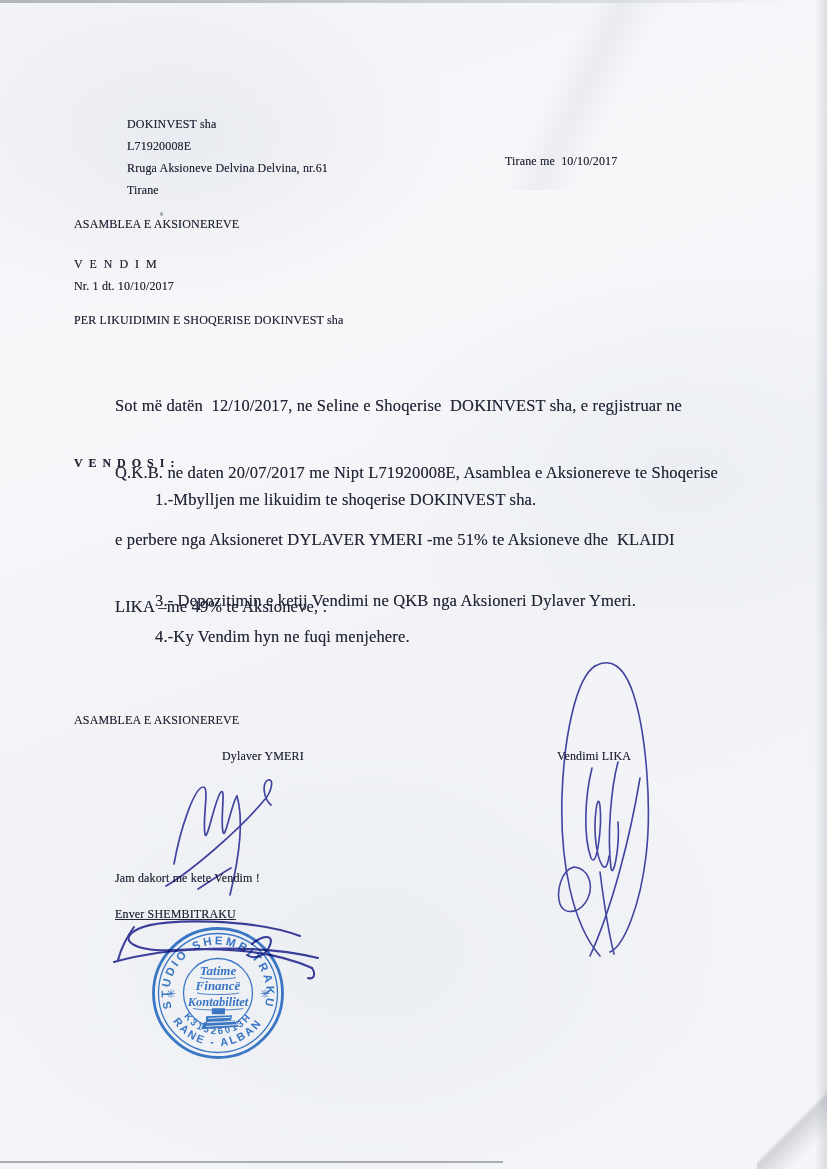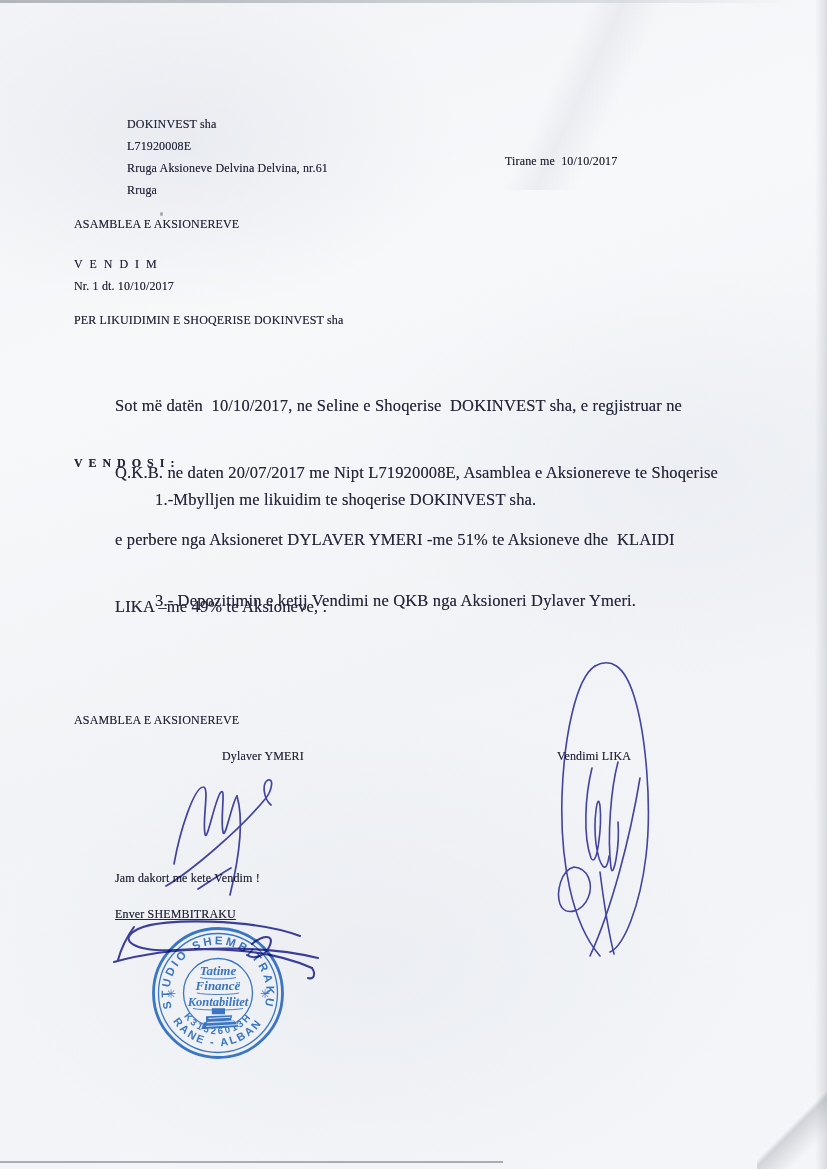--- a/index.html
+++ b/index.html
@@ -48,38 +48,39 @@
   <div class="crease-top"></div>
   <div class="edge-right"></div>
   <div class="edge-bottom"></div>
   <div class="fold-br"></div>
   <div class="speck"></div>
 
   <div class="tline" style="left:127px;top:113px;">DOKINVEST sha</div>
   <div class="tline" style="left:127px;top:135px;">L71920008E</div>
   <div class="tline" style="left:505px;top:134px;margin-top:16px;">Tirane me  10/10/2017</div>
   <div class="tline" style="left:127px;top:157px;">Rruga Aksioneve Delvina Delvina, nr.61</div>
-  <div class="tline" style="left:127px;top:179px;">Rruga</div>
+  <div class="tline" style="left:127px;top:179px;">Tirane</div>
 
   <div class="tline centered" style="top:213px;">ASAMBLEA E AKSIONEREVE</div>
   <div class="tline centered spaced" style="top:253px;">V E N D I M</div>
   <div class="tline centered" style="top:275px;">Nr. 1 dt. 10/10/2017</div>
   <div class="tline centered" style="top:309px;">PER LIKUIDIMIN E SHOQERISE DOKINVEST sha</div>
 
   <div class="para" style="left:115px;top:350px;width:670px;">
-    <div>Sot më datën  10/10/2017, ne Seline e Shoqerise  DOKINVEST sha, e regjistruar ne</div>
+    <div>Sot më datën  12/10/2017, ne Seline e Shoqerise  DOKINVEST sha, e regjistruar ne</div>
     <div>Q.K.B. ne daten 20/07/2017 me Nipt L71920008E, Asamblea e Aksionereve te Shoqerise</div>
     <div>e perbere nga Aksioneret DYLAVER YMERI -me 51% te Aksioneve dhe  KLAIDI</div>
     <div>LIKA –me 49% te Aksioneve, :</div>
   </div>
 
   <div class="tline centered bold-spaced" style="top:452px;">V E N D O S I :</div>
 
   <div class="para indent" style="left:115px;top:489px;width:670px;">1.-Mbylljen me likuidim te shoqerise DOKINVEST sha.</div>
   <div class="para indent" style="left:115px;top:590px;width:670px;">3.- Depozitimin e ketij Vendimi ne QKB nga Aksioneri Dylaver Ymeri.</div>
+  <div class="para indent" style="left:115px;top:626px;width:670px;">4.-Ky Vendim hyn ne fuqi menjehere.</div>
 
   <div class="tline centered" style="top:709px;">ASAMBLEA E AKSIONEREVE</div>
   <div class="tline" style="left:222px;top:745px;">Dylaver YMERI</div>
   <div class="tline" style="left:557px;top:745px;">Vendimi LIKA</div>
   <div class="tline" style="left:115px;top:867px;">Jam dakort me kete Vendim !</div>
   <div class="tline" style="left:115px;top:903px;text-decoration:underline;">Enver SHEMBITRAKU</div>
 
   <svg class="ink" style="left:160px;top:768px;" width="140" height="132" viewBox="0 0 140 132">
     <g fill="none" stroke="#31339d" stroke-width="1.7" stroke-linecap="round" opacity=".9">
       <path d="M14,96 C20,62 34,20 43,19 C50,18 42,52 45,66 C47,76 55,30 61,24 C66,19 60,52 63,64 C65,73 72,34 77,28"></path>

